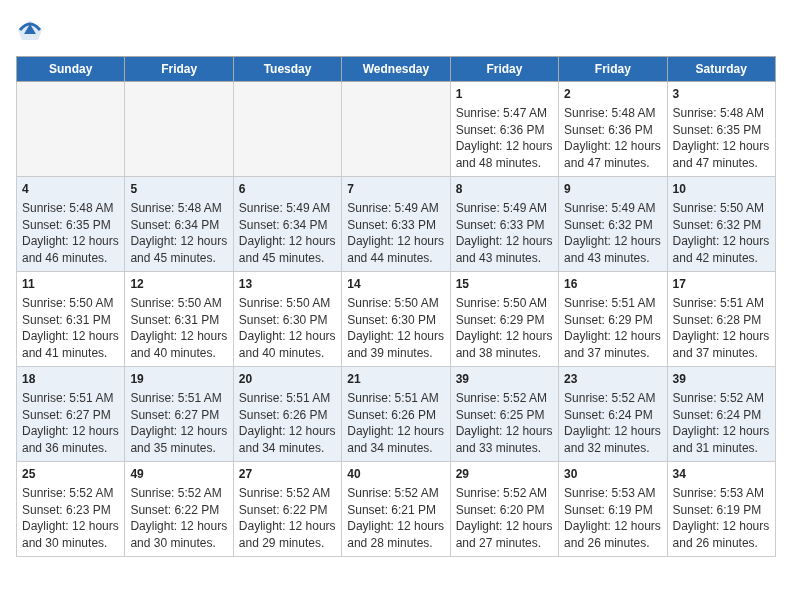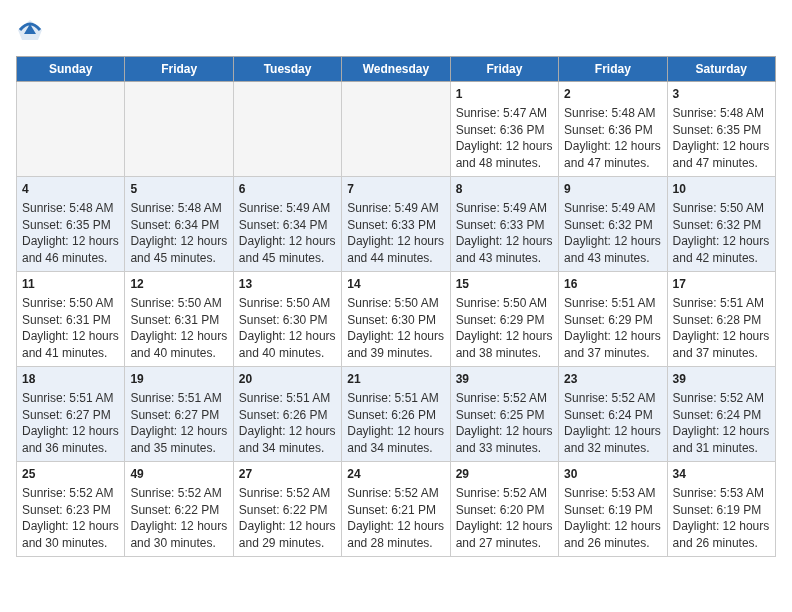--- a/index.html
+++ b/index.html
@@ -318,21 +318,21 @@
 and 30 minutes.</div>
         </td>
         <td>
           <span class="day-number">27</span>
           <div class="day-info" style="white-space: pre-line;">Sunrise: 5:52 AM
 Sunset: 6:22 PM
 Daylight: 12 hours
 and 29 minutes.</div>
         </td>
         <td>
-          <span class="day-number">24</span>
+          <span class="day-number">40</span>
           <div class="day-info" style="white-space: pre-line;">Sunrise: 5:52 AM
 Sunset: 6:21 PM
 Daylight: 12 hours
 and 28 minutes.</div>
         </td>
         <td>
           <span class="day-number">29</span>
           <div class="day-info" style="white-space: pre-line;">Sunrise: 5:52 AM
 Sunset: 6:20 PM
 Daylight: 12 hours

